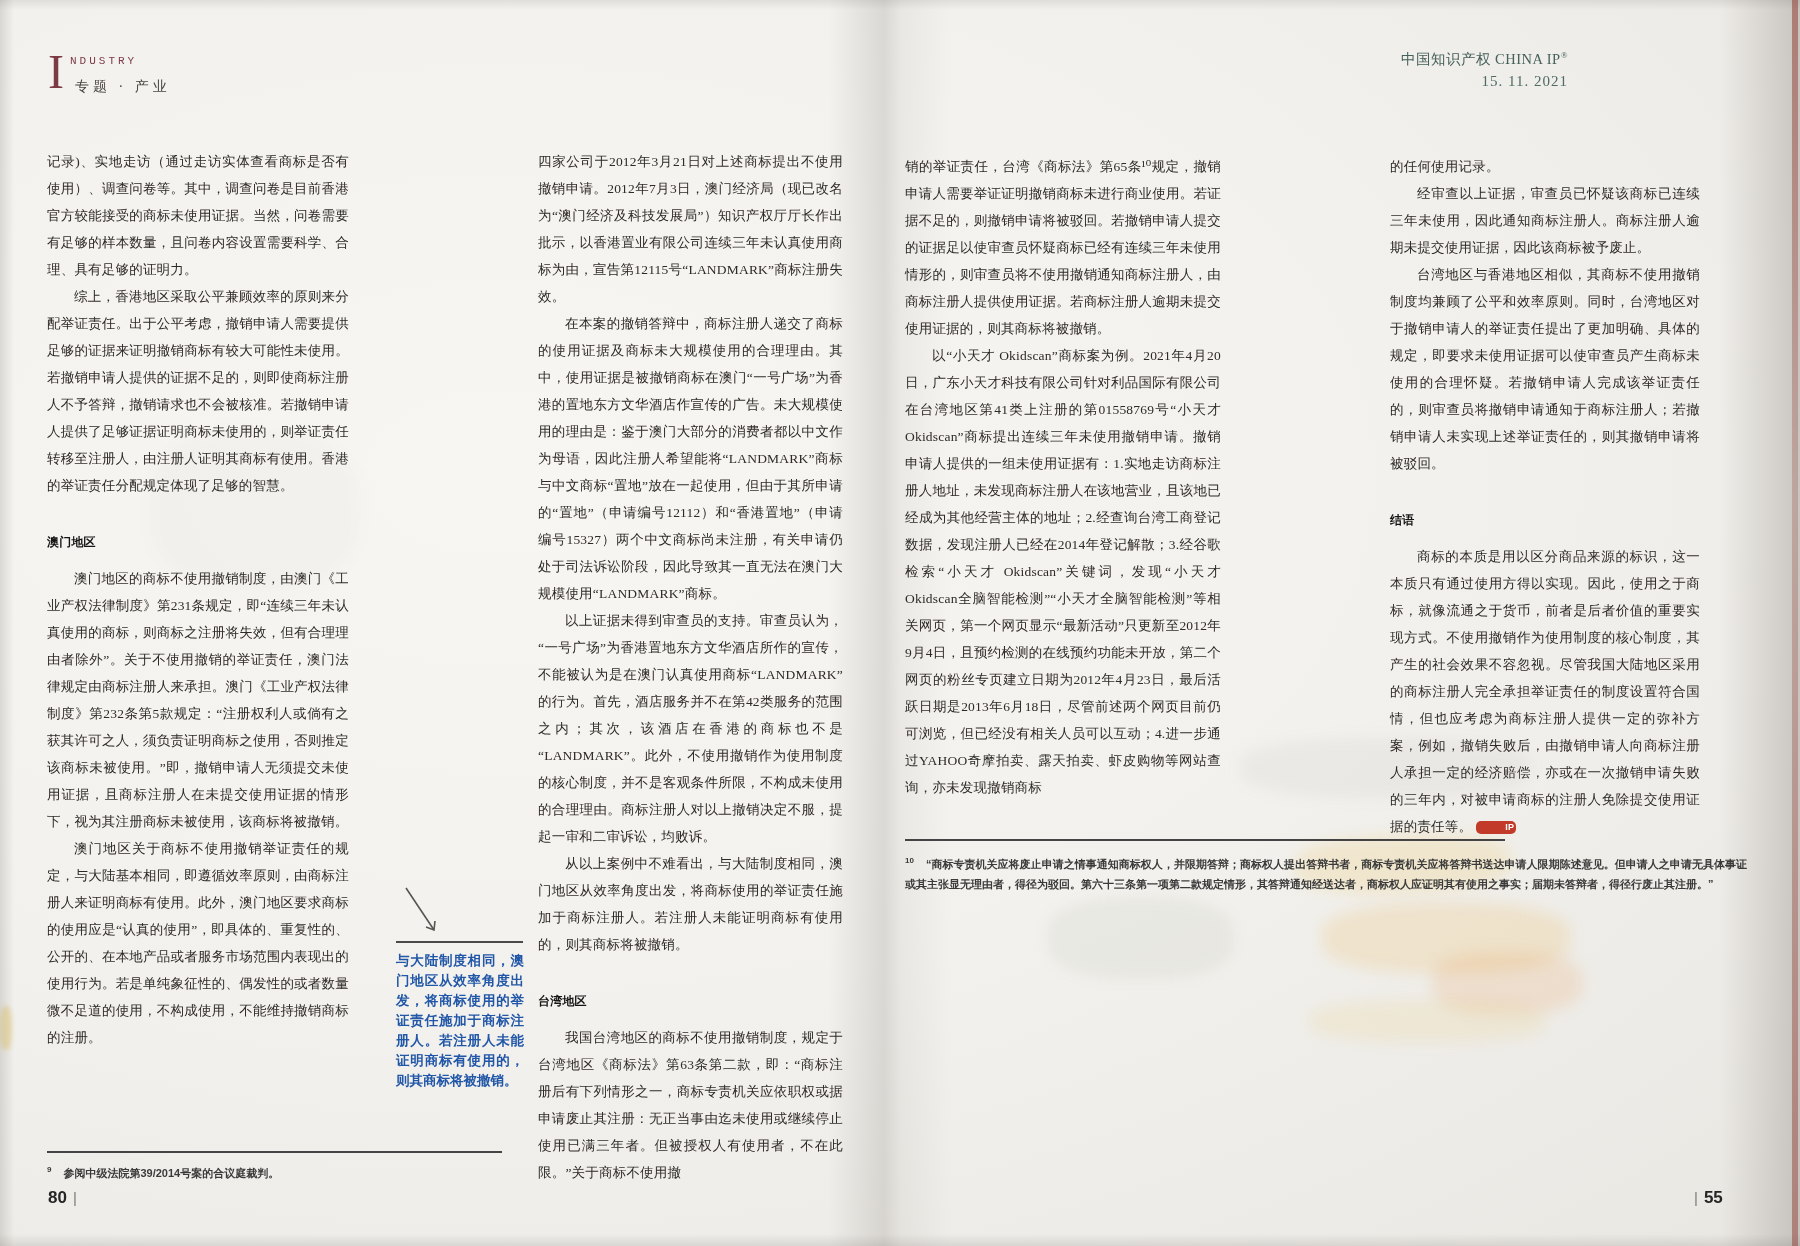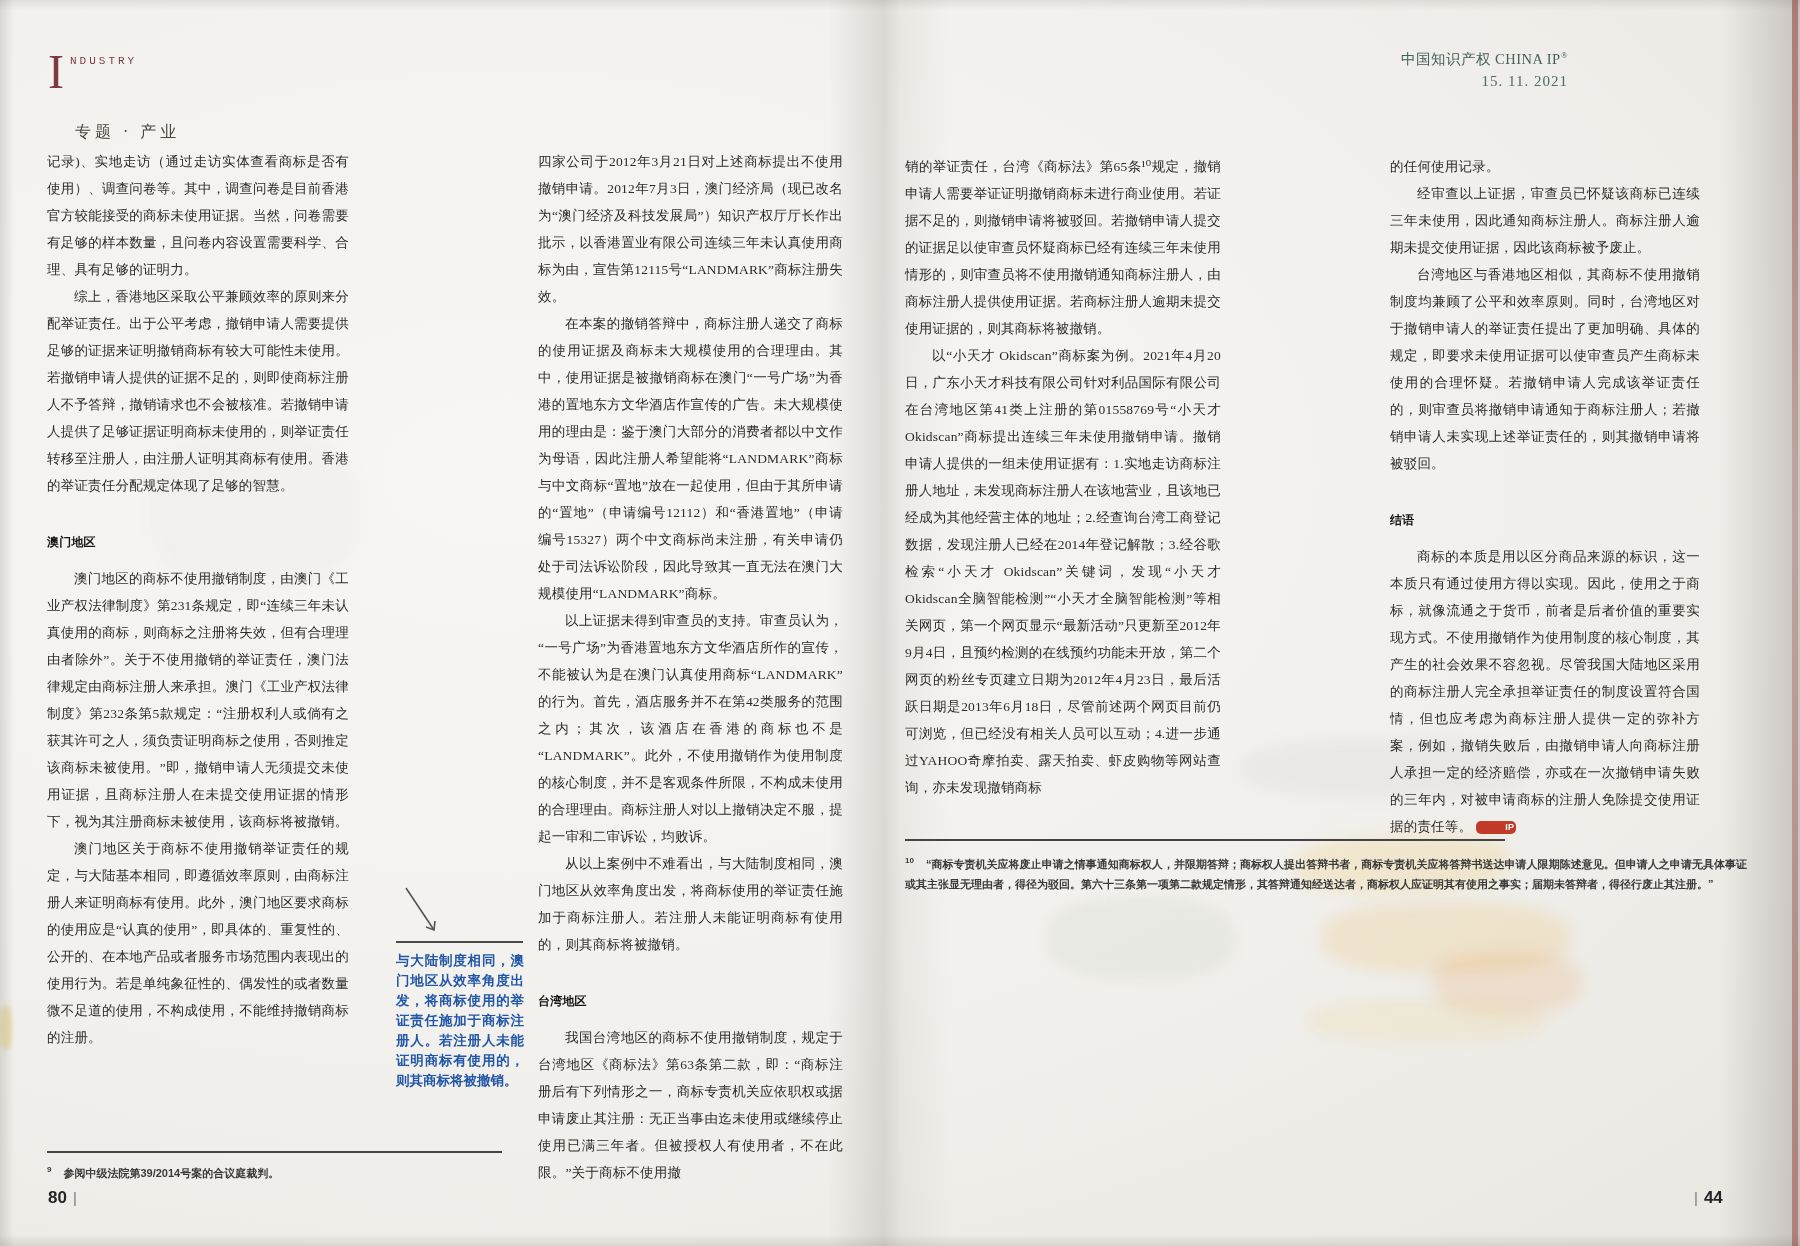--- a/index.html
+++ b/index.html
@@ -18,21 +18,21 @@
     background:linear-gradient(0deg,rgba(60,55,50,.12),rgba(60,55,50,0));}
   .edge-right{position:absolute;right:0;top:0;width:80px;height:1246px;
     background:linear-gradient(270deg,rgba(70,60,52,.22),rgba(70,60,52,0));}
   .red-strip{position:absolute;right:2px;top:0;width:6px;height:1246px;
     background:linear-gradient(180deg,rgba(146,62,52,.55),rgba(146,62,52,.25) 40%,rgba(146,62,52,.5));}
   .gutter{position:absolute;left:828px;top:0;width:122px;height:1246px;
     background:linear-gradient(90deg,rgba(0,0,0,0) 0%,rgba(92,86,78,.16) 46%,rgba(120,112,102,.08) 60%,rgba(0,0,0,0) 100%);}
   
   .big-i{position:absolute;left:48px;top:48px;font-size:48px;line-height:1;color:#7c3a45;}
   .industry{position:absolute;left:70px;top:55px;font-size:11px;letter-spacing:3px;color:#7c3a45;font-family:Liberation Mono, monospace;}
-  .section-label{position:absolute;left:75px;top:78px;font-size:16px;letter-spacing:4px;color:#49453f;margin-top:44px;}
+  .section-label{position:absolute;left:75px;top:78px;font-size:14px;letter-spacing:4px;color:#49453f;}
   
   .right-header{position:absolute;left:1270px;top:50px;width:298px;text-align:right;
     font-family:"Liberation Serif","DejaVu Serif",serif;}
   .right-header .brand{font-size:14.5px;color:#46605b;letter-spacing:.5px;}
   .right-header .brand sup{font-size:9px;}
   .right-header .date{font-size:15px;color:#4d6b66;margin-top:4px;letter-spacing:1px;}
   
   .col{position:absolute;font-size:13.5px;line-height:27px;text-align:justify;
        letter-spacing:.2px;color:#2e2a27;}
   #col1{left:47px;top:148px;width:302px;}
@@ -150,16 +150,16 @@
       <div class="blk-p ind">台湾地区与香港地区相似，其商标不使用撤销制度均兼顾了公平和效率原则。同时，台湾地区对于撤销申请人的举证责任提出了更加明确、具体的规定，即要求未使用证据可以使审查员产生商标未使用的合理怀疑。若撤销申请人完成该举证责任的，则审查员将撤销申请通知于商标注册人；若撤销申请人未实现上述举证责任的，则其撤销申请将被驳回。</div>
       <div class="blk-h">结语</div>
       <div class="blk-p ind">商标的本质是用以区分商品来源的标识，这一本质只有通过使用方得以实现。因此，使用之于商标，就像流通之于货币，前者是后者价值的重要实现方式。不使用撤销作为使用制度的核心制度，其产生的社会效果不容忽视。尽管我国大陆地区采用的商标注册人完全承担举证责任的制度设置符合国情，但也应考虑为商标注册人提供一定的弥补方案，例如，撤销失败后，由撤销申请人向商标注册人承担一定的经济赔偿，亦或在一次撤销申请失败的三年内，对被申请商标的注册人免除提交使用证据的责任等。<span class="ip-mark">IP</span></div>
     </div>
 
   <div class="fn-rule" id="fn-rule-right"></div>
   <div class="fn" id="fn-right">
     <sup>10</sup><span>“商标专责机关应将废止申请之情事通知商标权人，并限期答辩；商标权人提出答辩书者，商标专责机关应将答辩书送达申请人限期陈述意见。但申请人之申请无具体事证或其主张显无理由者，得径为驳回。第六十三条第一项第二款规定情形，其答辩通知经送达者，商标权人应证明其有使用之事实；届期未答辩者，得径行废止其注册。”</span>
   </div>
   <div class="pagenum" id="pagenum-right">
-    <span class="divider">|</span><span>44</span>
+    <span class="divider">|</span><span>55</span>
   </div>
 
 </div>
 
 </body></html>

